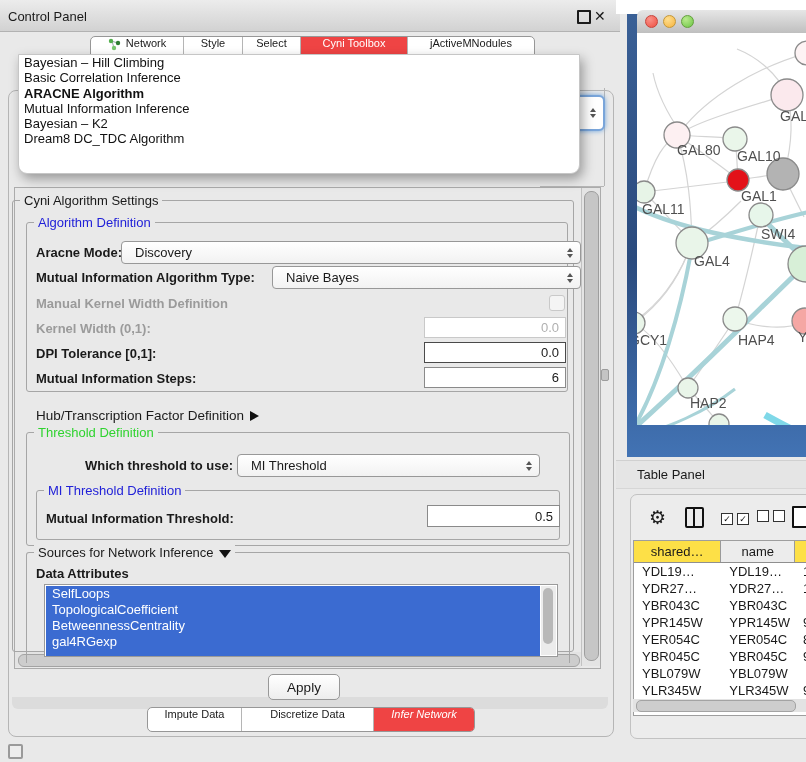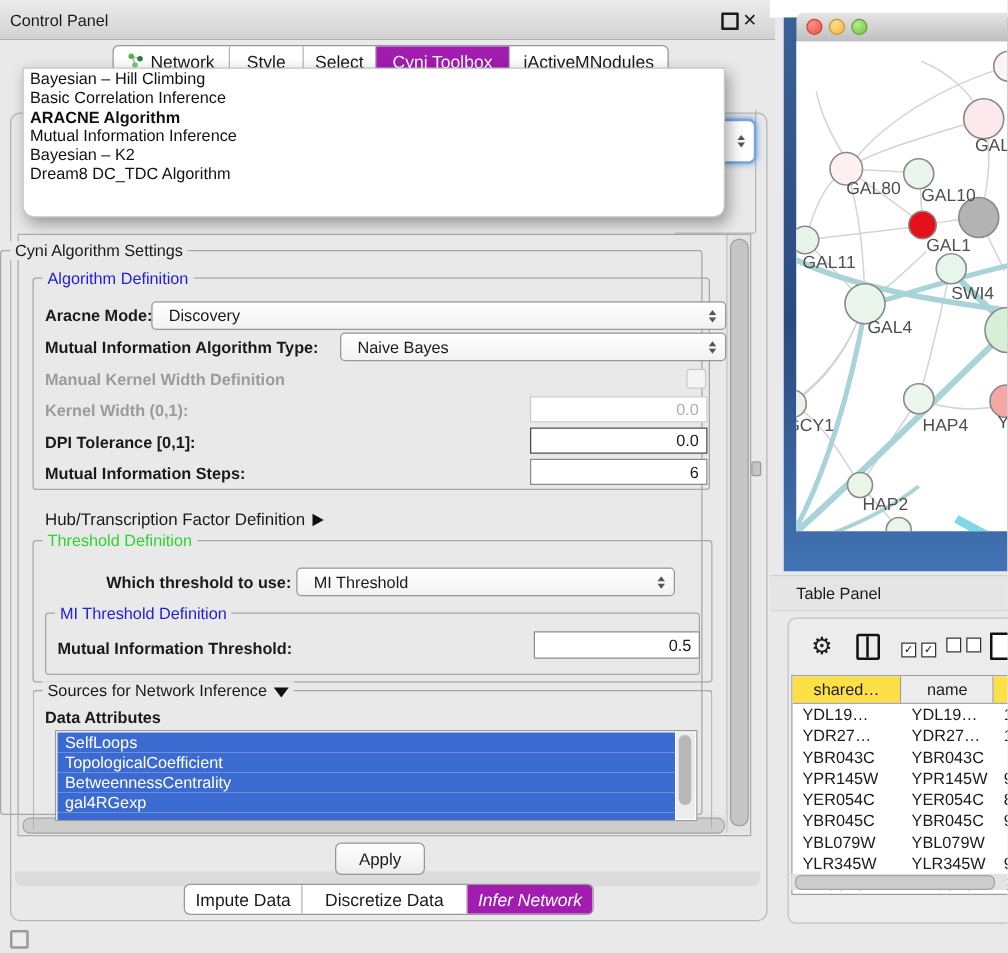--- a/index.html
+++ b/index.html
@@ -6,24 +6,24 @@
   body{width:806px;height:762px;position:relative;overflow:hidden;background:#e9e9e9;
        font-family:"Liberation Sans","DejaVu Sans",sans-serif;font-size:13px;color:#1a1a1a;}
   .abs{position:absolute}
   
   .cp-header{left:0;top:0;width:620px;height:31px;background:linear-gradient(#ececec,#d2d2d2);
              border-bottom:1px solid #b2b2b2;}
   .cp-title{left:8px;top:9px;font-size:13px;color:#1a1a1a}
   .float-ico{width:10px;height:10px;border:2px solid #1a1a1a;border-radius:1px}
   .close-ico{font-size:14px;font-weight:bold;color:#1a1a1a;line-height:14px}
   .seg-bar{display:flex;height:23px;background:#fff;border:1px solid #979797;border-radius:5px;overflow:hidden}
-  .seg{display:flex;align-items:center;justify-content:center;font-size:14px;color:#1a1a1a;
+  .seg{display:flex;justify-content:center;font-size:11px;color:#1a1a1a;
        border-right:1px solid #b5b5b5;box-sizing:border-box;cursor:default;gap:5px}
   .seg:last-child{border-right:none}
-  .seg.sel{background:#a21caf;color:#fff}
+  .seg.sel{background:#ef4444;color:#fff}
   .outer-box{left:8px;top:90px;width:604px;height:645px;border:1px solid #b5b5b5;border-radius:8px;background:#e9e9e9}
   .inner-strip{left:12px;top:697px;width:596px;height:12px;background:#dcdcdc;border-radius:0 0 6px 6px}
   
   .popup{left:18px;top:54px;width:560px;height:118px;background:#fff;border:1px solid #c6c6c6;
          border-radius:0 0 9px 9px;box-shadow:3px 5px 12px rgba(0,0,0,.35);z-index:30;overflow:hidden}
   .popup .ph{display:block;text-align:center;color:#b9b9b9;font-size:13.5px;padding-top:4px;height:20px}
   .popup ul{list-style:none;margin:0;padding:0 0 0 5px}
   .popup li{height:15.3px;line-height:15.3px;font-size:13px;color:#111;white-space:nowrap}
   .popup li.bold{font-weight:bold}
   
@@ -160,21 +160,21 @@
 
 <div class="abs viewport"></div>
 <div class="abs vscroll">
     <div class="abs vthumb"></div>
   </div>
 <div class="abs hscroll">
     <div class="abs hthumb"></div>
   </div>
 <div class="abs nub"></div>
 
-<div class="abs grp" style="left:0;top:200px;width:560px;height:450px">
+<div class="abs grp" style="left:12px;top:200px;width:560px;height:450px">
   <span class="gt">Cyni Algorithm Settings</span>
 </div>
 
 <div class="abs grp" style="left:26px;top:222px;width:540px;height:168px">
   <span class="gt t-blue">Algorithm Definition</span>
 </div>
 <span class="lbl" style="left:36px;top:245px">Aracne Mode:</span>
 <div class="combo" style="left:121px;top:241px;width:445px">
   <span>Discovery</span>
   <span class="spin">

